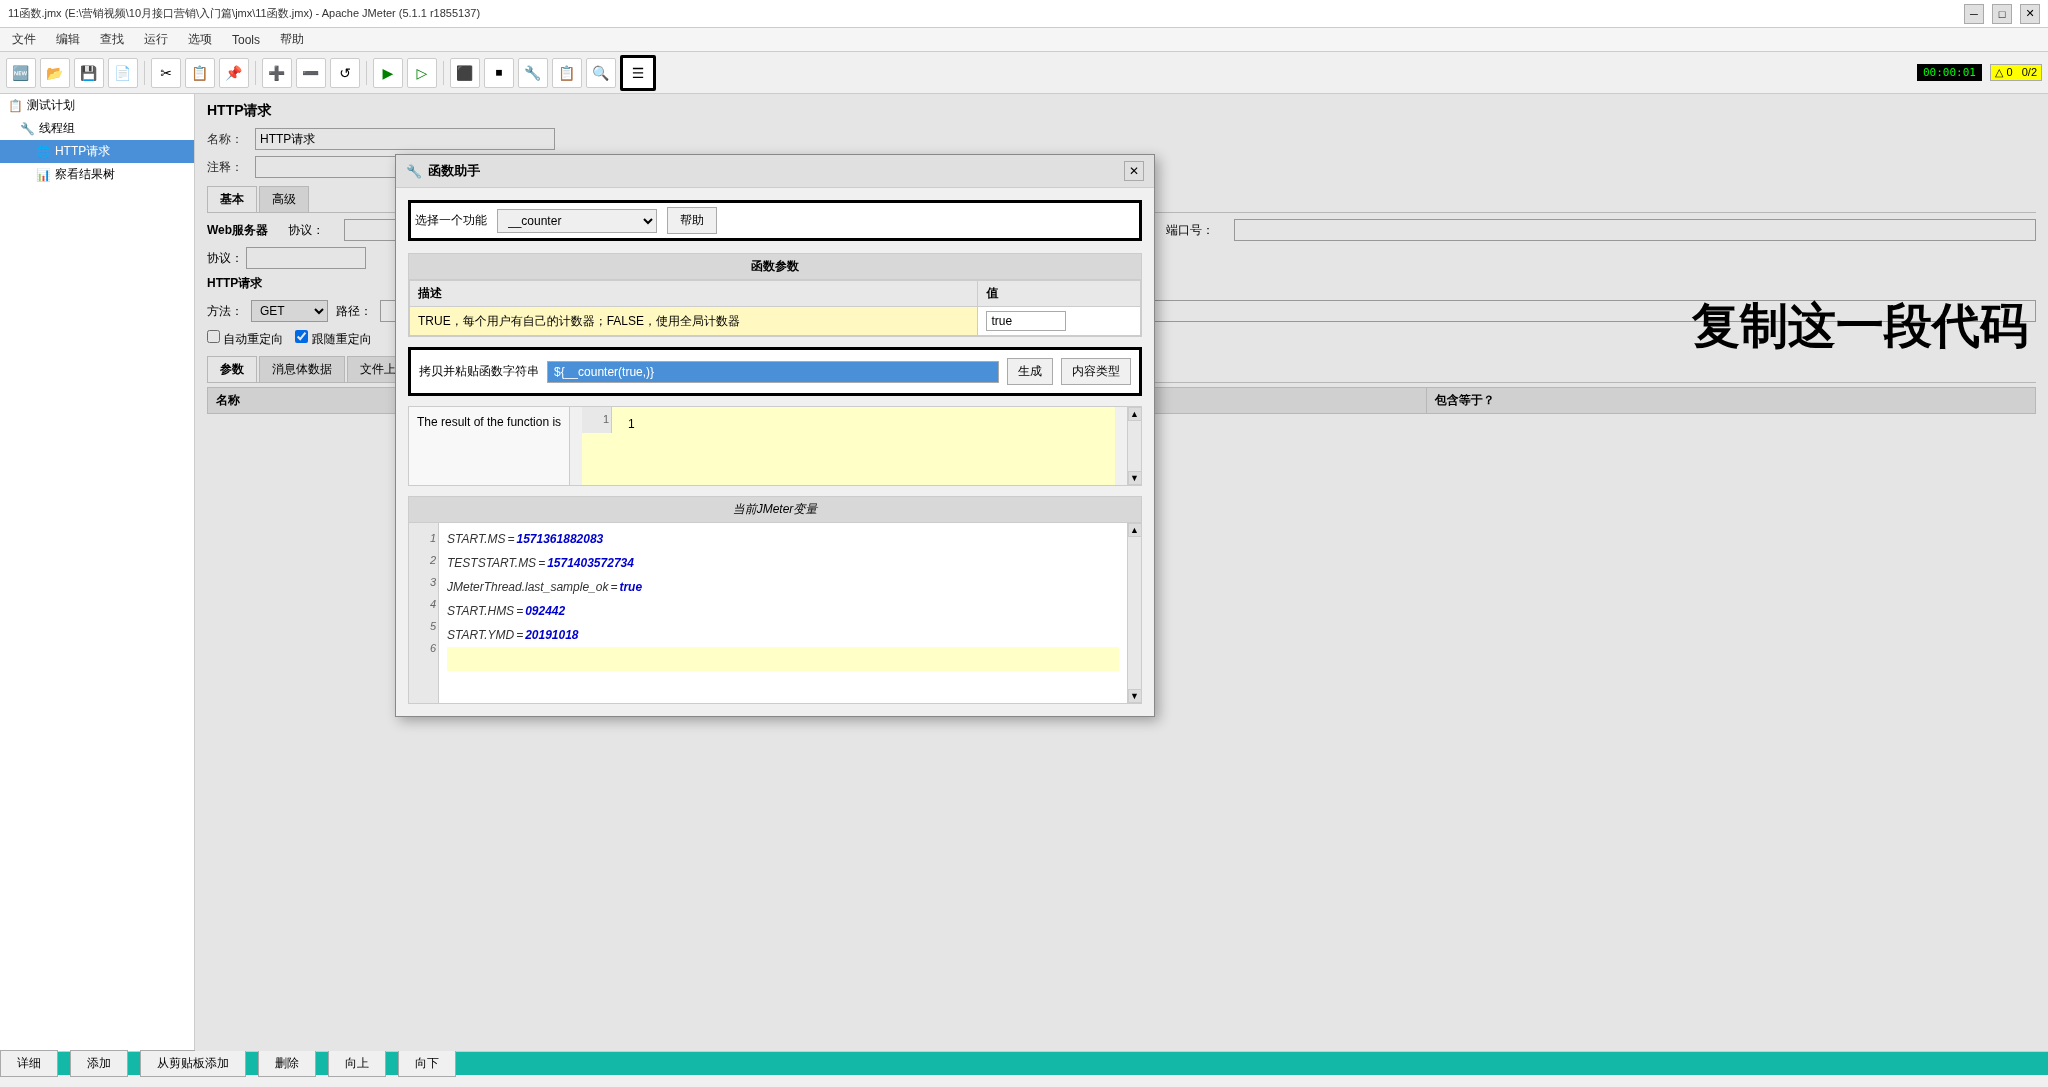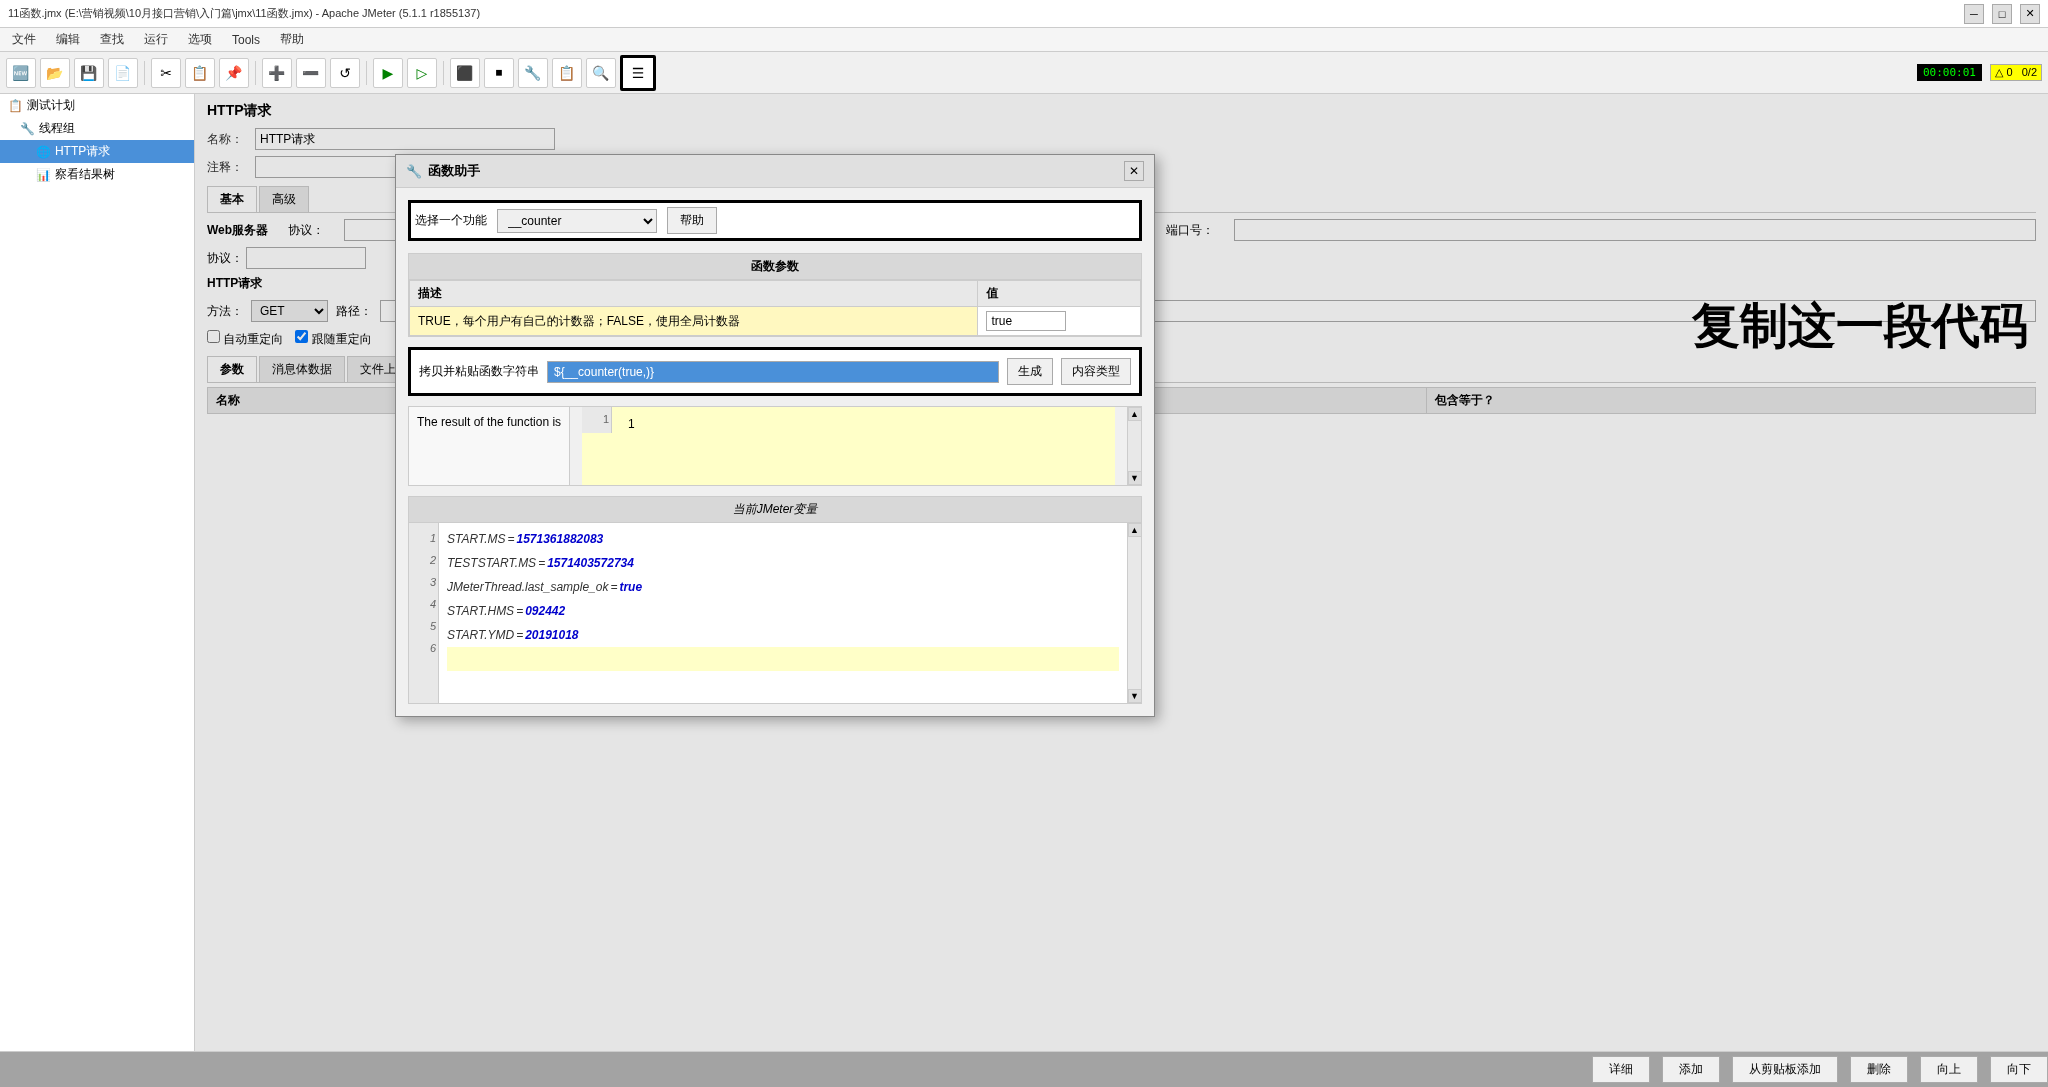--- a/index.html
+++ b/index.html
@@ -180,26 +180,26 @@
     }
     .checkbox-row {
       display: flex;
       align-items: center;
       gap: 12px;
       margin: 4px 0;
     }
 
     
     .bottom-bar {
-      height: 36px;
-      background: #a3a3a3;
+      height: 24px;
+      background: #14b8a6;
       border-top: 1px solid #ccc;
       display: flex;
       align-items: center;
-      justify-content: flex-end;
+      justify-content: flex-start;
       gap: 12px;
     }
     .bottom-btn {
       padding: 4px 16px;
       border: 1px solid #aaa;
       background: #f0f0f0;
       cursor: pointer;
       font-size: 12px;
     }
 

